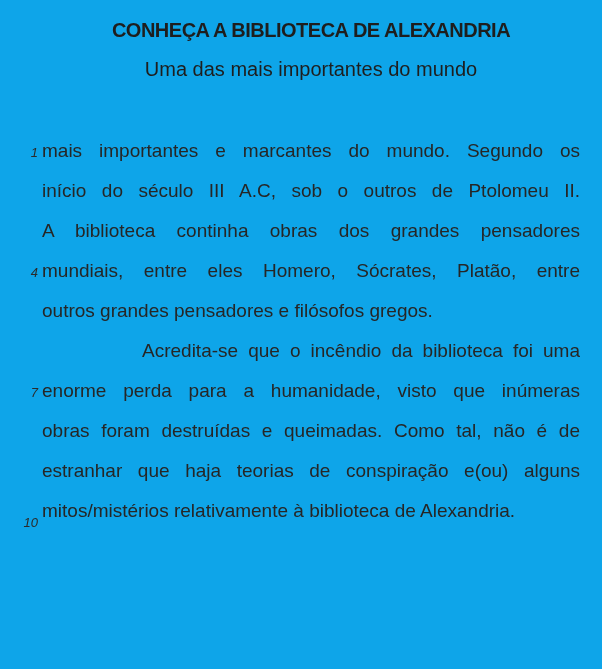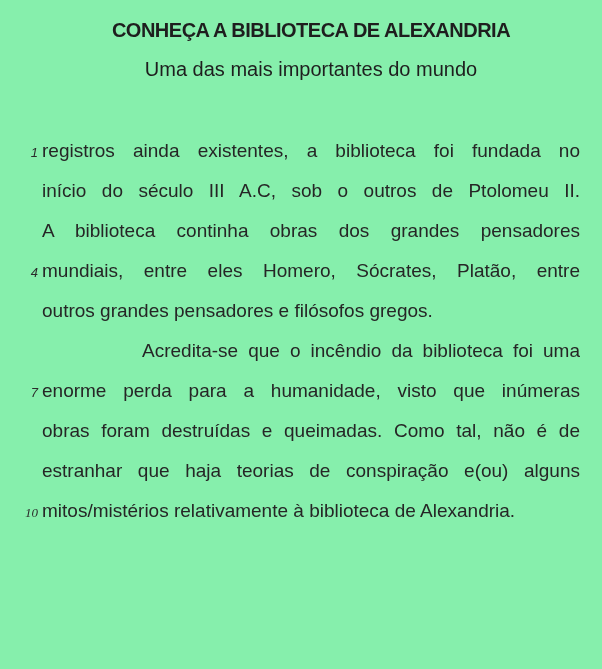--- a/index.html
+++ b/index.html
@@ -4,21 +4,21 @@
 <style>
   html, body {
     margin: 0;
     padding: 0;
     background: #ffffff;
   }
   .page {
     position: relative;
     width: 602px;
     height: 669px;
-    background: #86efac;
+    background: #0ea5e9;
     font-family: "Liberation Sans", sans-serif;
     color: #212121;
     overflow: hidden;
   }
   .title {
     position: absolute;
     top: 17px;
     left: 42px;
     width: 538px;
     text-align: center;
@@ -66,21 +66,21 @@
     left: -28px;
     text-align: right;
     font-size: 13px;
     font-style: italic;
     line-height: 40px;
     color: #2b2b2b;
   }
   .ln-1  { top: 2px; }
   .ln-4  { top: 122px; }
   .ln-7  { top: 242px; }
-  .ln-10 { top: 362px; font-family: Liberation Serif, serif; }
+  .ln-10 { top: 372px; }
   .footer {
     position: absolute;
     top: 642px;
     left: 42px;
     width: 560px;
     text-align: center;
     font-size: 15.5px;
     line-height: 20px;
     color: #262626;
   }
@@ -94,21 +94,21 @@
 
   <div class="subtitle">Uma das mais importantes do mundo</div>
 
   <div class="body-text">
 
     <span class="line-number ln-1">1</span>
     <span class="line-number ln-4">4</span>
     <span class="line-number ln-7">7</span>
     <span class="line-number ln-10">10</span>
 
-    <p class="line">registros ainda existentes, a biblioteca foi fundada no</p>
+    <p class="line">mais importantes e marcantes do mundo. Segundo os</p>
     <p class="line">início do século III A.C, sob o outros de Ptolomeu II.</p>
     <p class="line">A biblioteca continha obras dos grandes pensadores</p>
     <p class="line">mundiais, entre eles Homero, Sócrates, Platão, entre</p>
     <p class="line para-last">outros grandes pensadores e filósofos gregos.</p>
     <p class="line indent-p2">Acredita-se que o incêndio da biblioteca foi uma</p>
     <p class="line">enorme perda para a humanidade, visto que inúmeras</p>
     <p class="line">obras foram destruídas e queimadas. Como tal, não é de</p>
     <p class="line">estranhar que haja teorias de conspiração e(ou) alguns</p>
     <p class="line para-last">mitos/mistérios relativamente à biblioteca de Alexandria.</p>
 

